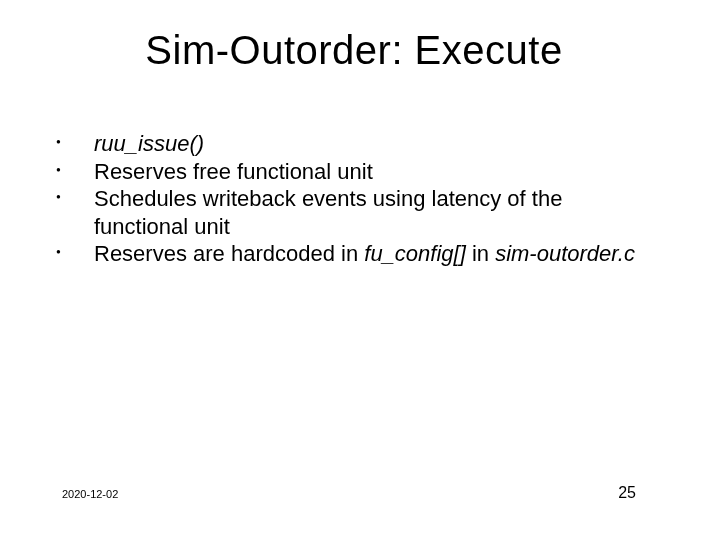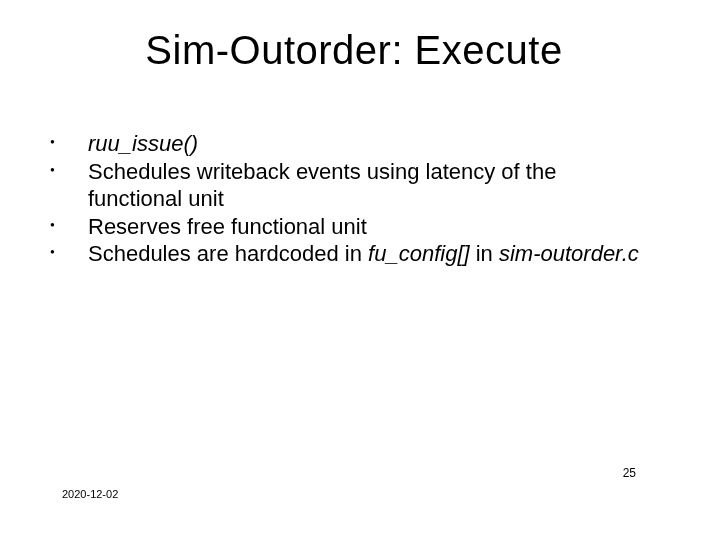--- a/index.html
+++ b/index.html
@@ -24,21 +24,21 @@
     left: 0;
     right: 0;
     text-align: center;
     font-size: 40px;
     font-weight: 400;
     letter-spacing: 0.5px;
   }
   .body {
     position: absolute;
     top: 130px;
-    left: 44px;
+    left: 50px;
     right: 60px;
     font-size: 22px;
     line-height: 1.25;
   }
   ul.bullets {
     list-style: none;
     margin: 0;
     padding: 0;
   }
   ul.bullets > li {
@@ -59,44 +59,44 @@
   }
   .footer-date {
     position: absolute;
     left: 62px;
     bottom: 40px;
     font-size: 11px;
   }
   .footer-page {
     position: absolute;
     right: 72px;
-    bottom: 60px;
-    font-size: 12px;
+    bottom: 38px;
+    font-size: 16px;
   }
 </style>
 </head>
 <body>
 
 <div class="slide">
 
   <div class="title">Sim-Outorder: Execute</div>
 
   <div class="body">
     <ul class="bullets">
       <li>
         <span class="italic">ruu_issue()</span>
       </li>
       <li>
+        <span>Reserves free functional unit</span>
+      </li>
+      <li>
         <span>Schedules writeback events using latency of the functional unit</span>
       </li>
       <li>
-        <span>Reserves free functional unit</span>
-      </li>
-      <li>
-        <span>Schedules are hardcoded in </span><span class="italic">fu_config[]</span><span> in </span><span class="italic">sim-outorder.c</span>
+        <span>Reserves are hardcoded in </span><span class="italic">fu_config[]</span><span> in </span><span class="italic">sim-outorder.c</span>
       </li>
     </ul>
   </div>
 
   <div class="footer-date">2020-12-02</div>
   <div class="footer-page">25</div>
 
 </div>
 
 </body></html>

